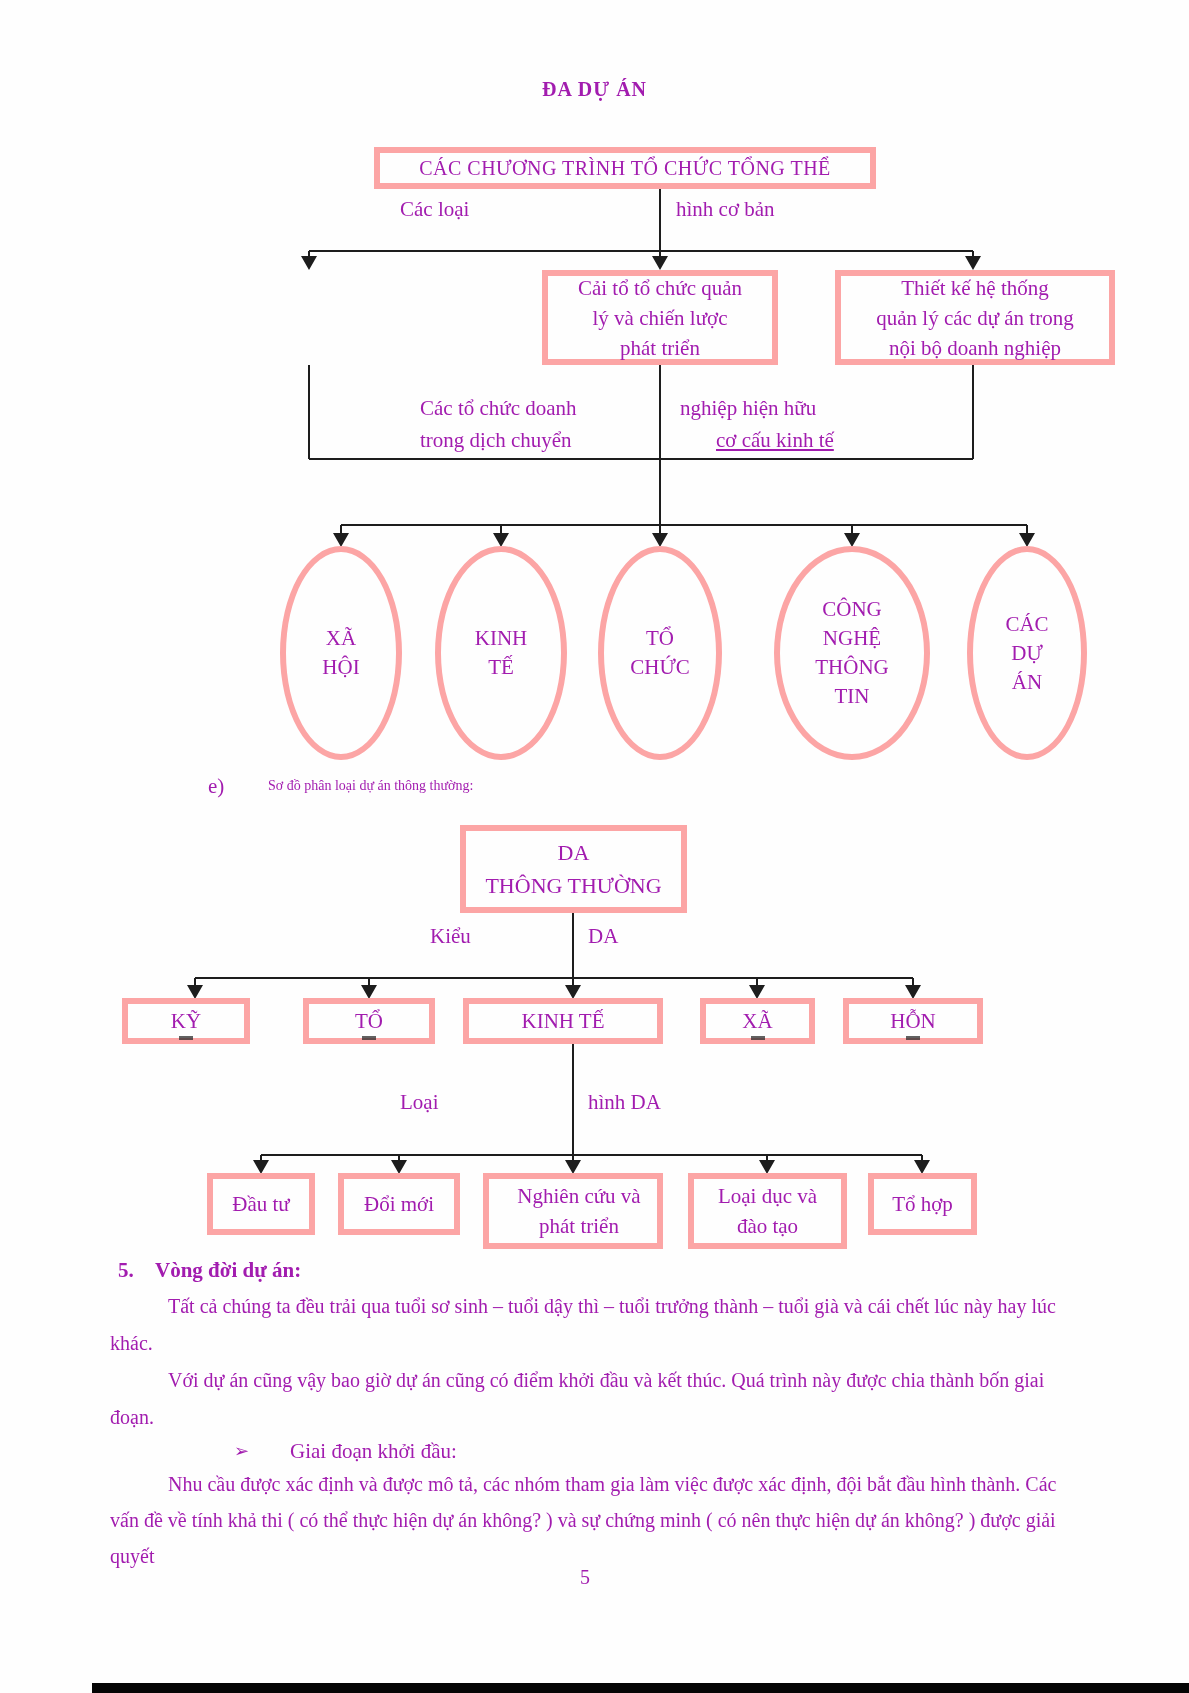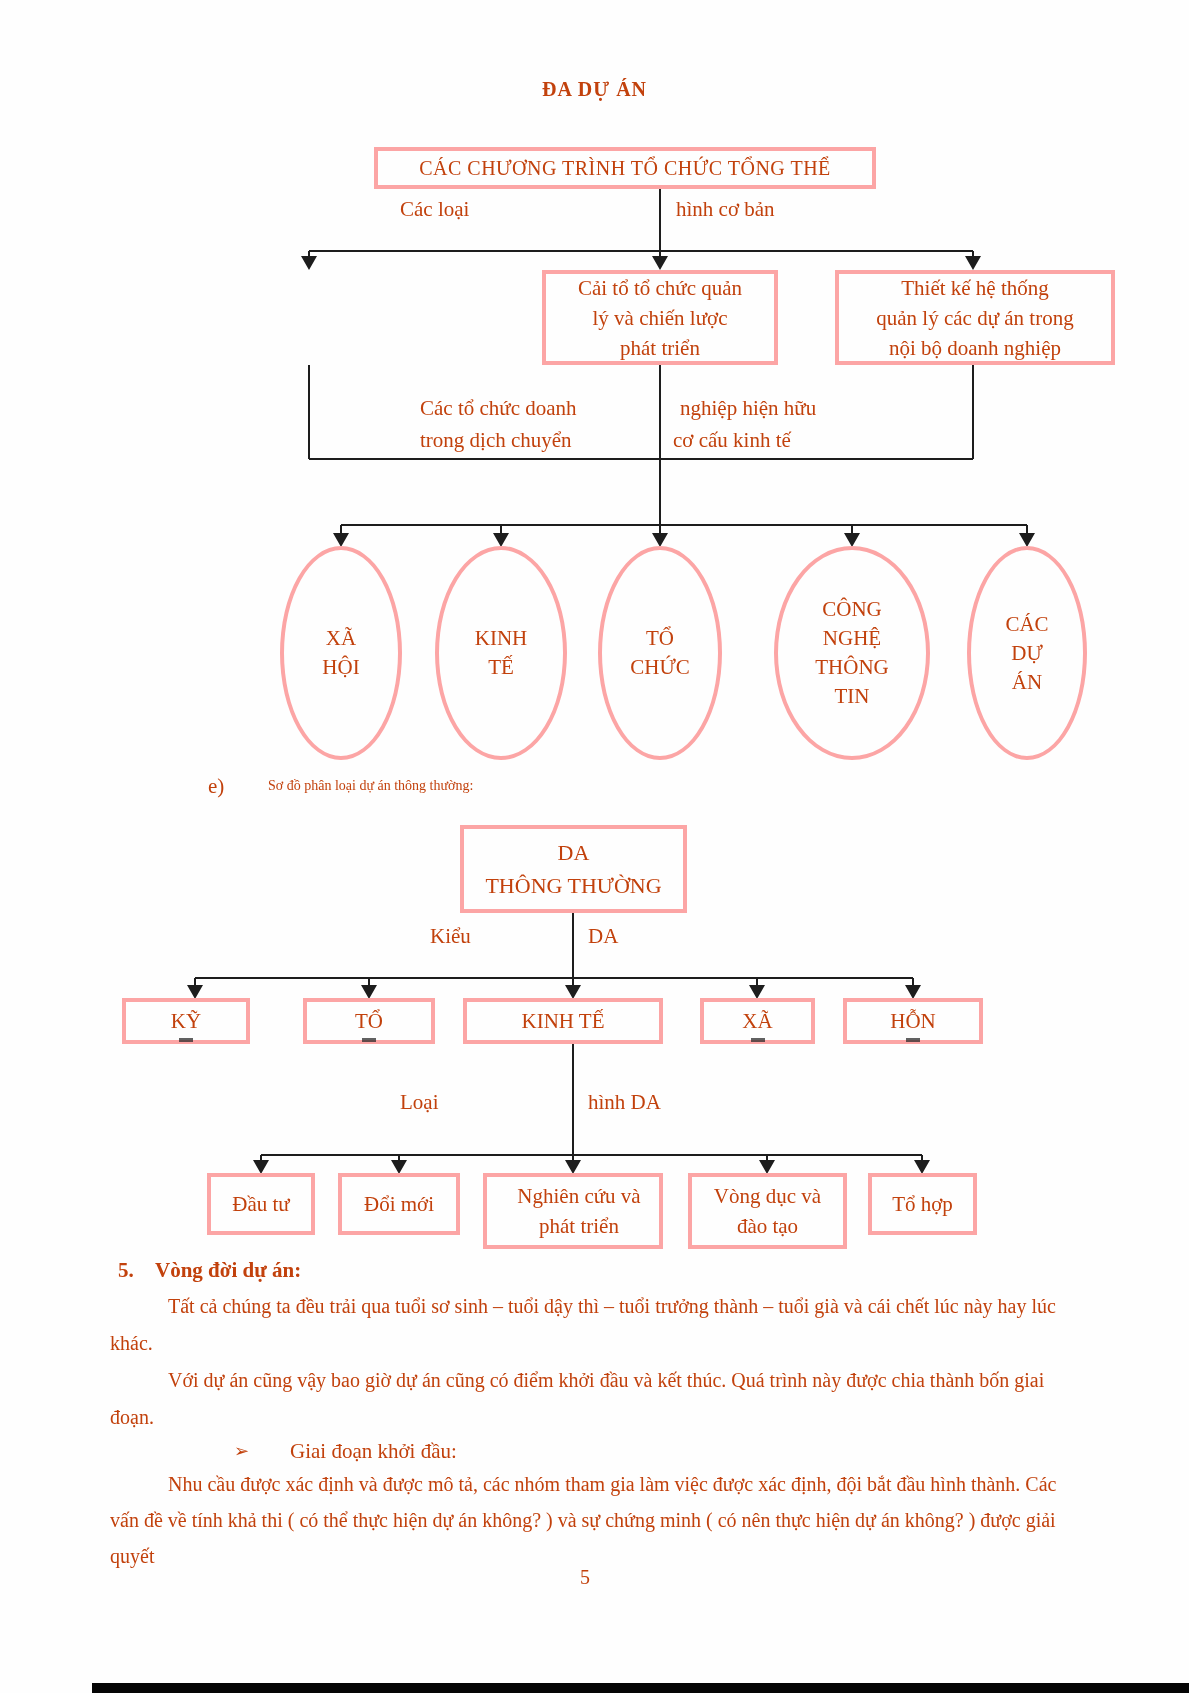--- a/index.html
+++ b/index.html
@@ -2,27 +2,27 @@
 <html><head>
 <meta charset="utf-8">
 <style>
   html,body{margin:0;padding:0;}
   body{background:#888;}
   #page{
     position:relative;
     width:1189px;height:1693px;
     margin:0 auto;
     background:#fefefe;
-    color:#c2410c;
+    color:#a21caf;
     font-family:"Liberation Serif","DejaVu Serif",serif;
     overflow:hidden;
   }
   .box{
     position:absolute;
-    border:4px solid #fca5a5;
+    border:6px solid #fca5a5;
     display:flex;align-items:center;justify-content:center;
     text-align:center;
     white-space:pre-line;
     font-size:21px;line-height:30px;
     box-sizing:border-box;
     background:#fefefe;
   }
   .ell{border-radius:50%;line-height:29px;}
   .lbl{position:absolute;font-size:21px;line-height:28px;white-space:nowrap;}
   .lbl.r{text-align:left;}
@@ -86,21 +86,21 @@
   <div class="box" style="left:542px;top:270px;width:236px;height:95px;">Cải tổ tổ chức quản
 lý và chiến lược
 phát triển</div>
   <div class="box" style="left:835px;top:270px;width:280px;height:95px;">Thiết kế hệ thống
 quản lý các dự án trong
 nội bộ doanh nghiệp</div>
 
   <div class="lbl r" style="left:420px;top:394px;width:232px;">Các tổ chức doanh</div>
   <div class="lbl" style="left:680px;top:394px;">nghiệp hiện hữu</div>
   <div class="lbl r" style="left:420px;top:426px;width:232px;">trong dịch chuyển</div>
-  <div class="lbl" style="left:673px;top:426px;">cơ cấu kinh tế</div>
+  <div class="lbl" style="left:716px;top:426px;text-decoration:underline;">cơ cấu kinh tế</div>
 
   <div class="box ell" style="left:280px;top:546px;width:122px;height:214px;">XÃ
 HỘI</div>
   <div class="box ell" style="left:435px;top:546px;width:132px;height:214px;">KINH
 TẾ</div>
   <div class="box ell" style="left:598px;top:546px;width:124px;height:214px;">TỔ
 CHỨC</div>
   <div class="box ell" style="left:774px;top:546px;width:156px;height:214px;">CÔNG
 NGHỆ
 THÔNG
@@ -124,21 +124,21 @@
   <div class="box" style="left:700px;top:998px;width:115px;height:46px;">XÃ<span class="cut-hint"></span></div>
   <div class="box" style="left:843px;top:998px;width:140px;height:46px;">HỖN<span class="cut-hint"></span></div>
 
   <div class="lbl r" style="left:400px;top:1088px;width:125px;">Loại</div>
   <div class="lbl" style="left:588px;top:1088px;">hình DA</div>
 
   <div class="box" style="left:207px;top:1173px;width:108px;height:62px;">Đầu tư</div>
   <div class="box" style="left:338px;top:1173px;width:122px;height:62px;">Đổi mới</div>
   <div class="box" style="left:483px;top:1173px;width:180px;height:76px;padding-left:12px;">Nghiên cứu và
 phát triển</div>
-  <div class="box" style="left:688px;top:1173px;width:159px;height:76px;">Vòng dục và
+  <div class="box" style="left:688px;top:1173px;width:159px;height:76px;">Loại dục và
 đào tạo</div>
   <div class="box" style="left:868px;top:1173px;width:109px;height:62px;">Tổ hợp</div>
 
   <div class="heading-bold" style="left:118px;top:1258px;">5.</div>
   <div class="heading-bold" style="left:155px;top:1258px;">Vòng đời dự án:</div>
 
   <div class="body-text" style="top:1288px;">Tất cả chúng ta đều trải qua tuổi sơ sinh – tuổi dậy thì – tuổi trưởng thành – tuổi già và cái chết lúc này hay lúc khác.</div>
   <div class="body-text" style="top:1362px;">Với dự án cũng vậy bao giờ dự án cũng có điểm khởi đầu và kết thúc. Quá trình này được chia thành bốn giai đoạn.</div>
 
   <div class="bullet-sym" style="left:234px;top:1440px;">➢</div>

